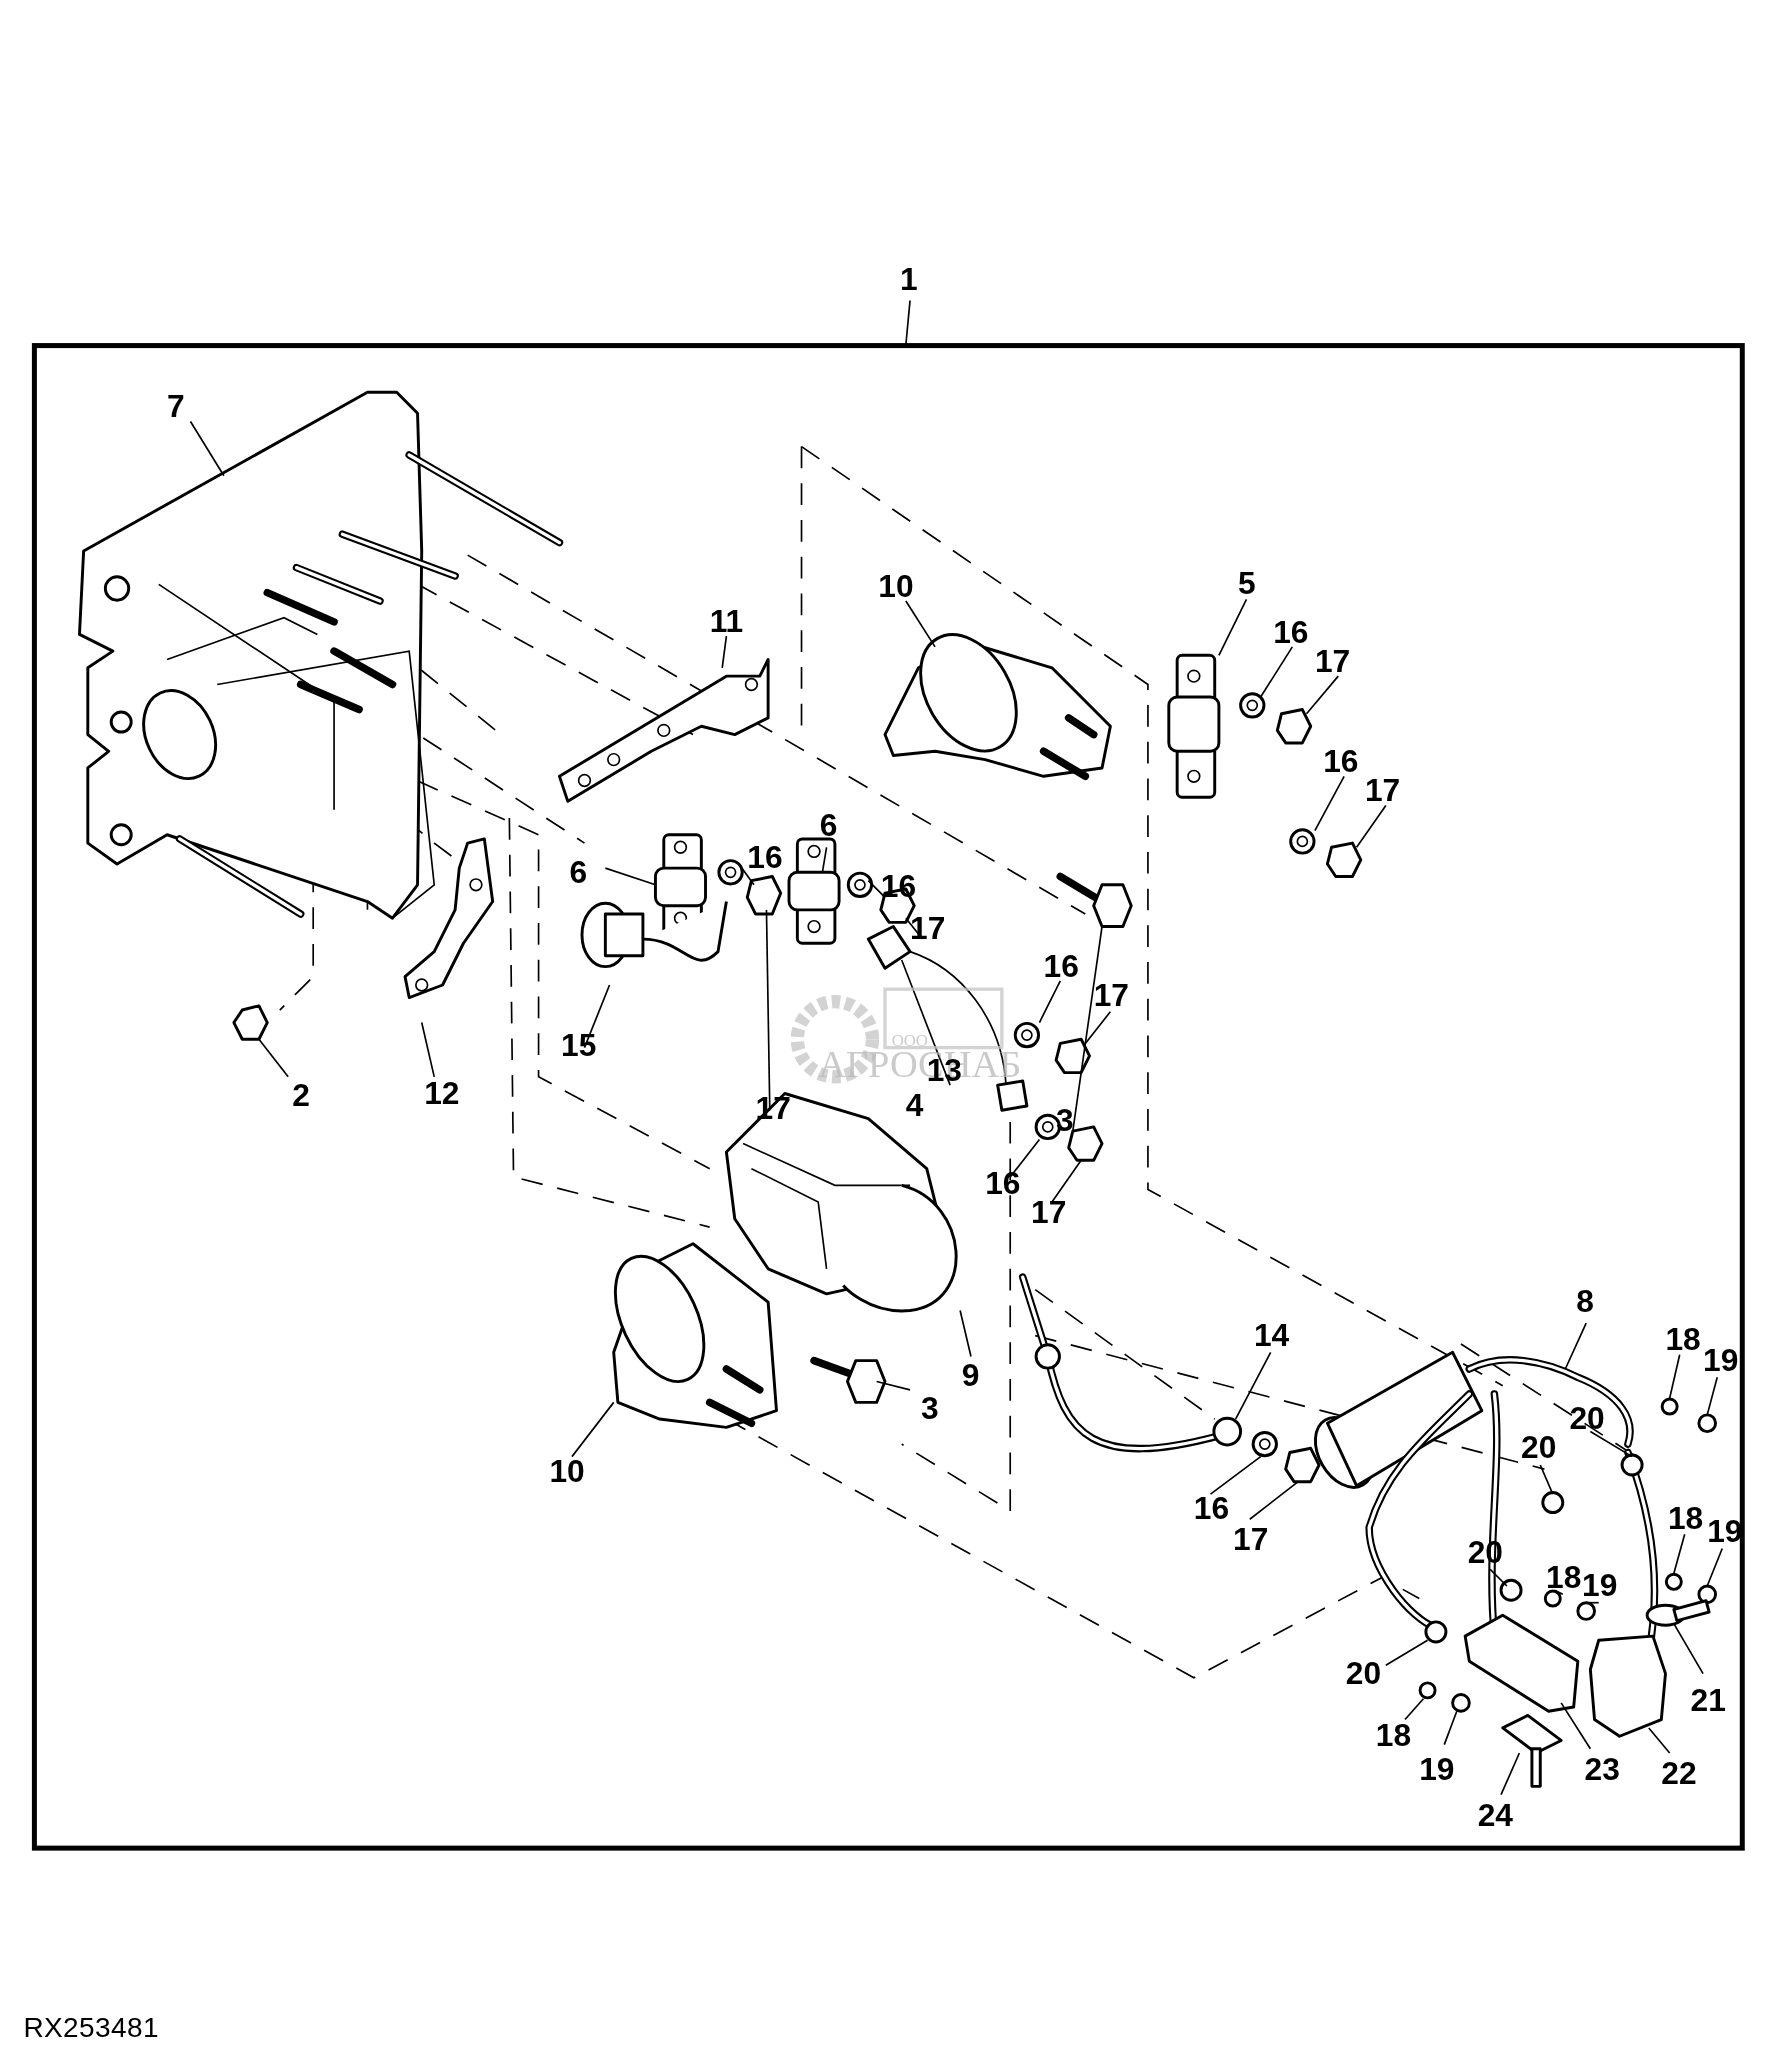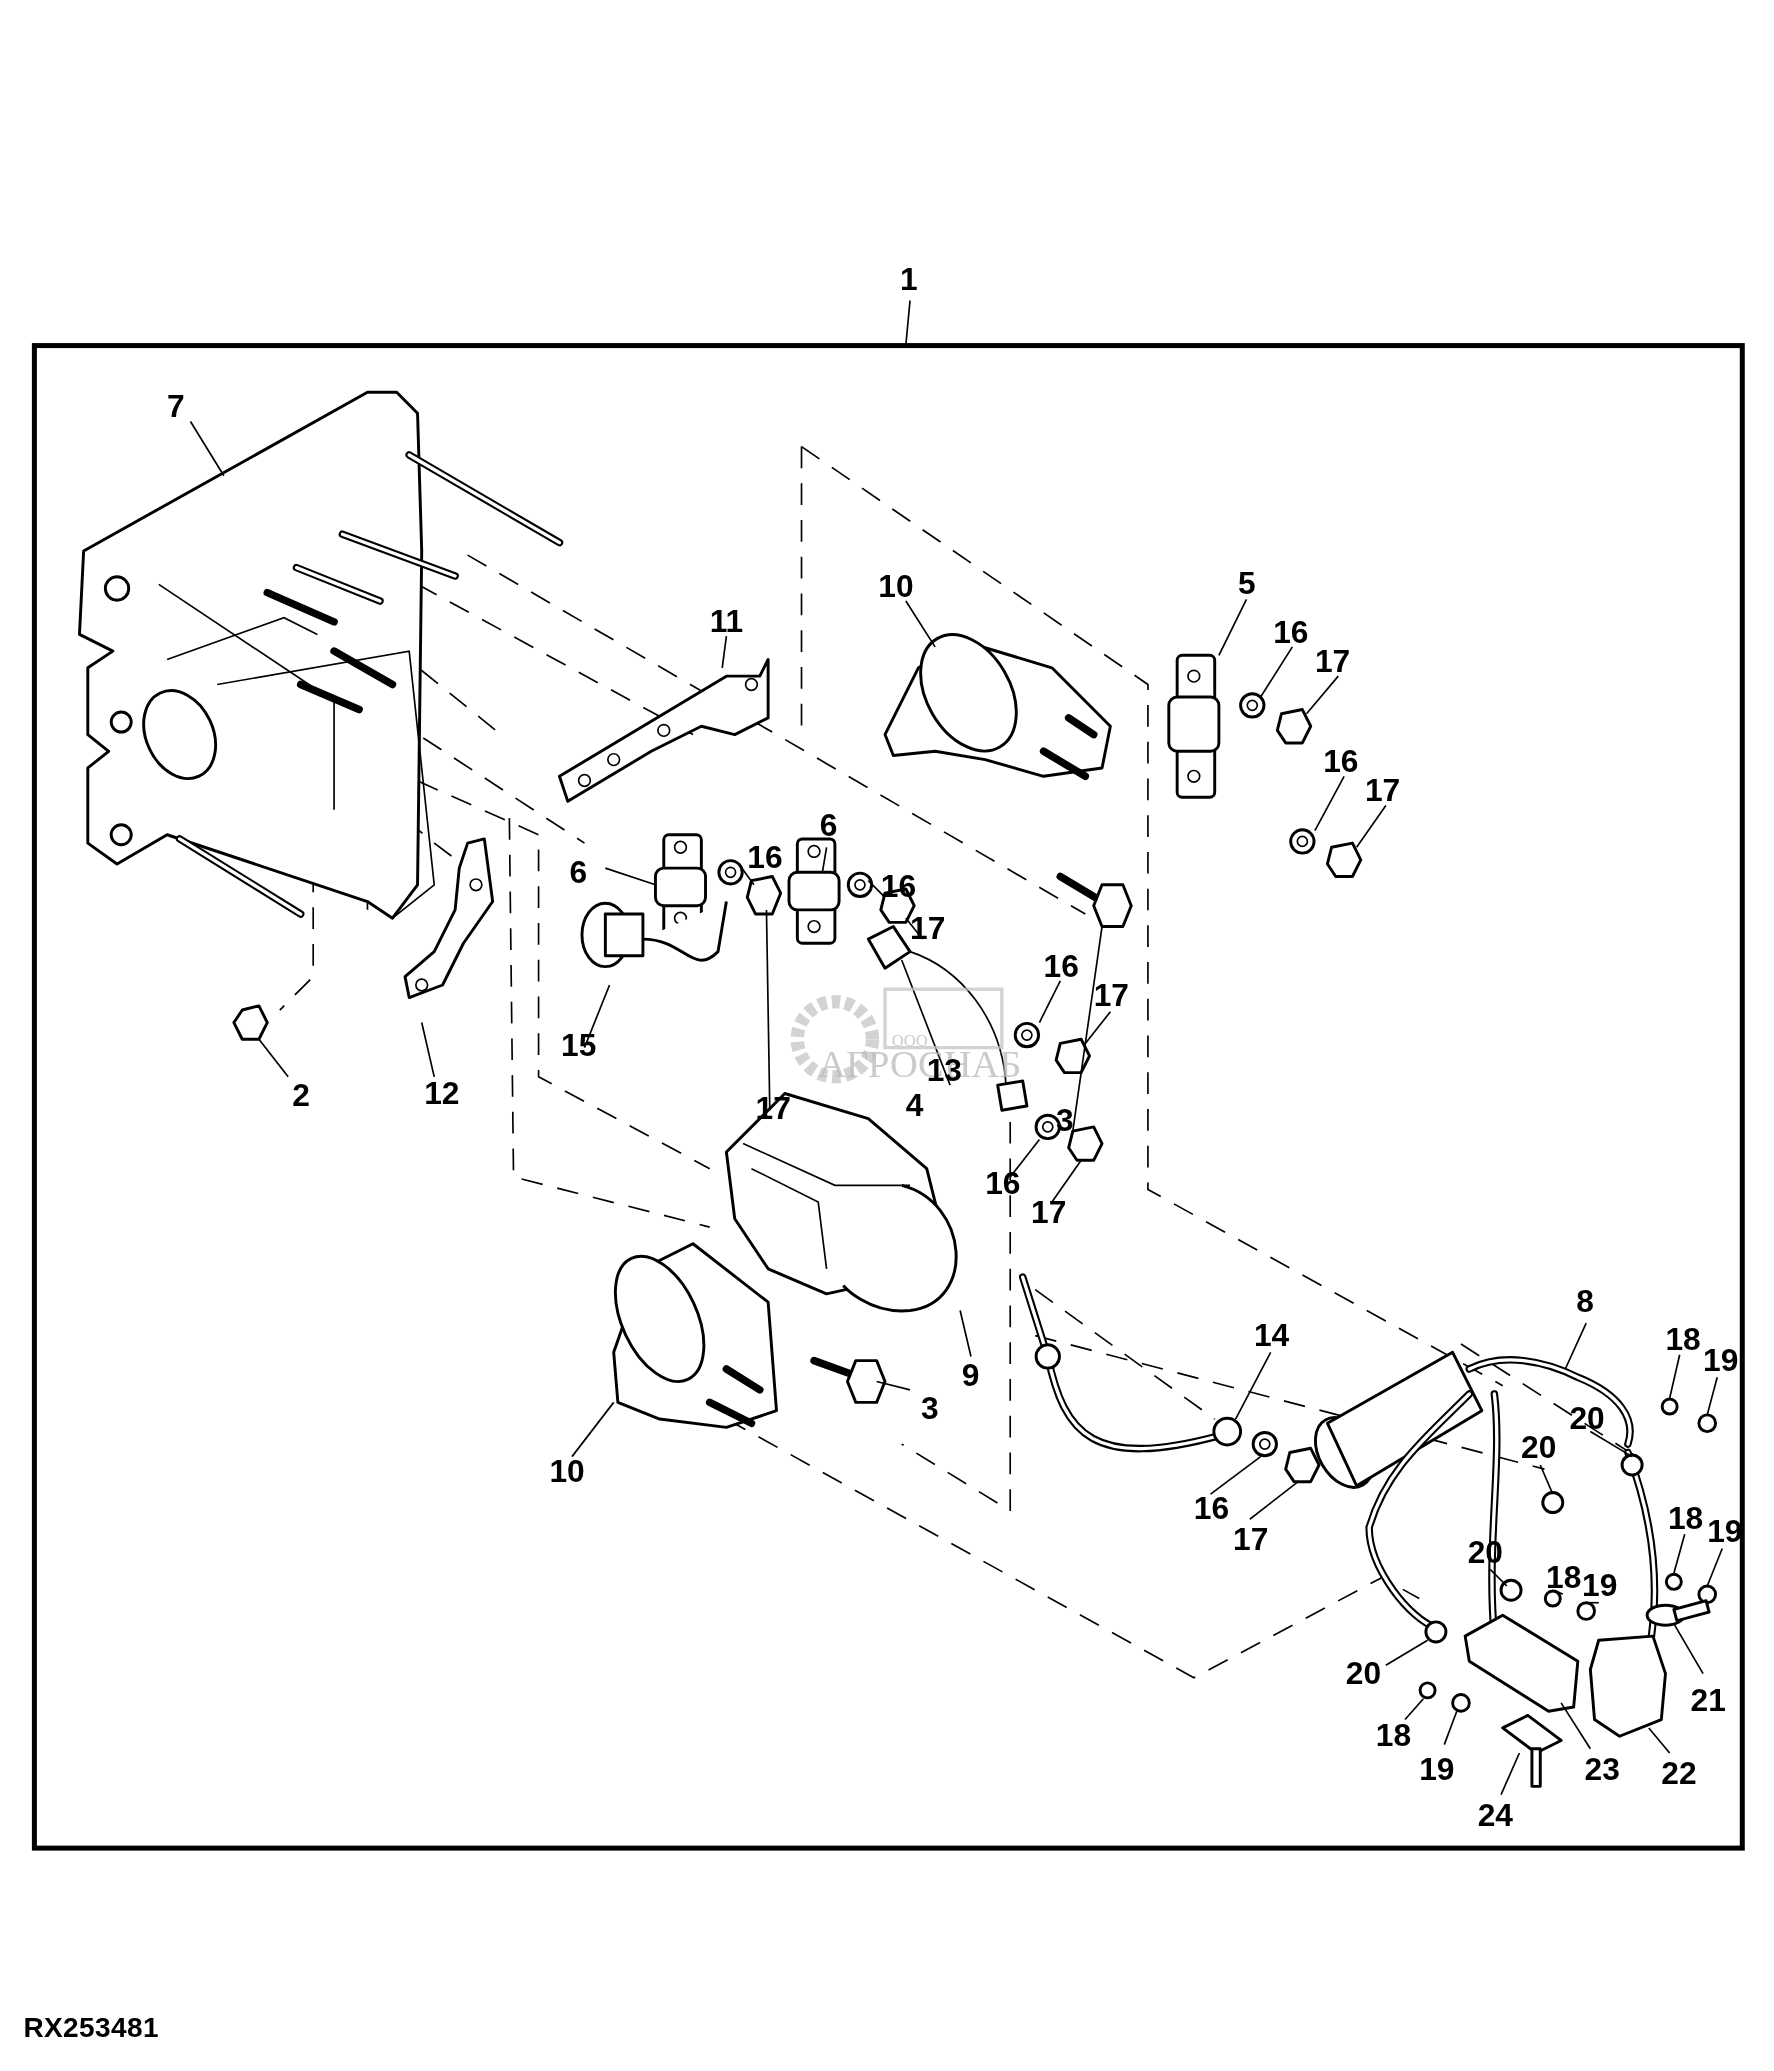--- a/index.html
+++ b/index.html
@@ -1,19 +1,19 @@
 <!DOCTYPE html>
 <html style="font-size:13.4px"><head>
 <meta charset="utf-8">
 <style>
   html, body { margin: 0; padding: 0; background: #ffffff; }
   body { width: 1775px; height: 2071px; position: relative; overflow: hidden; font-family: "Liberation Sans", sans-serif; }
   #canvas { position: absolute; left: 0; top: 0; width: 1775px; height: 2071px; }
   .callout { font-family: "Liberation Sans", sans-serif; font-weight: bold; font-size: 38px; fill: #000000; }
-  .fig-id { position: absolute; left: 23.4px; top: 2012px; font-family: "Liberation Sans", sans-serif; font-weight: bold; font-size: 28px; color: #000; letter-spacing: 0.4px; }
+  .fig-id { position: absolute; left: 23.4px; top: 2012px; font-family: "Liberation Sans", sans-serif; font-weight: normal; font-size: 28px; color: #000; letter-spacing: 0.4px; }
   .leader { stroke: #000; stroke-width: 2; fill: none; }
   .dash { stroke: #000; stroke-width: 2; fill: none; stroke-dasharray: 26 18; }
   .part { stroke: #000; stroke-width: 3.5; fill: #fff; stroke-linejoin: round; }
   .part-thin { stroke: #000; stroke-width: 2; fill: none; }
   .wire { stroke: #000; stroke-width: 9; fill: none; stroke-linecap: round; }
   .wire-in { stroke: #fff; stroke-width: 4; fill: none; stroke-linecap: round; }
   .wm-text { font-family: "Liberation Serif", serif; font-size: 46px; fill: #b9b9b9; opacity: 0.75; }
   .wm-small { font-family: "Liberation Serif", serif; font-size: 20px; fill: #b9b9b9; opacity: 0.75; }
 </style>
 </head>

